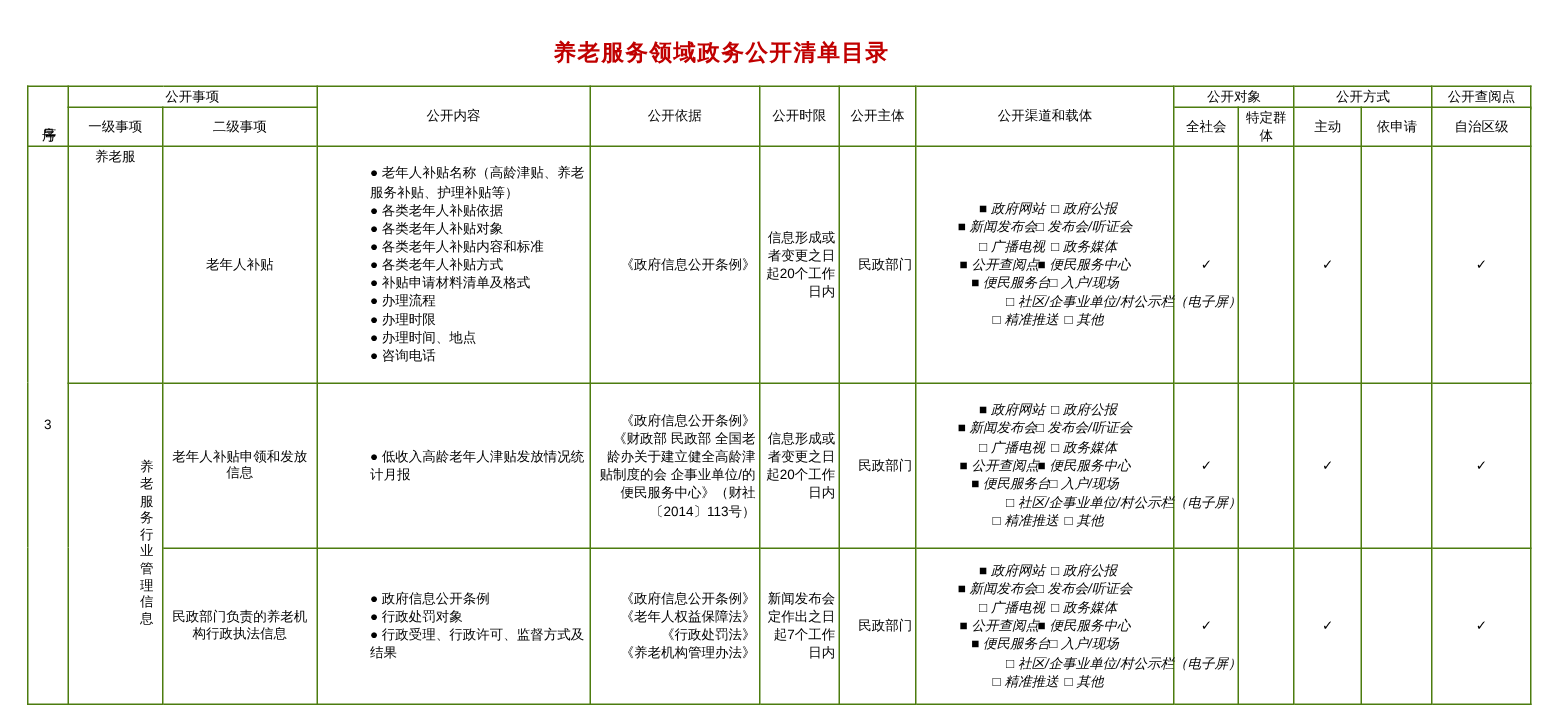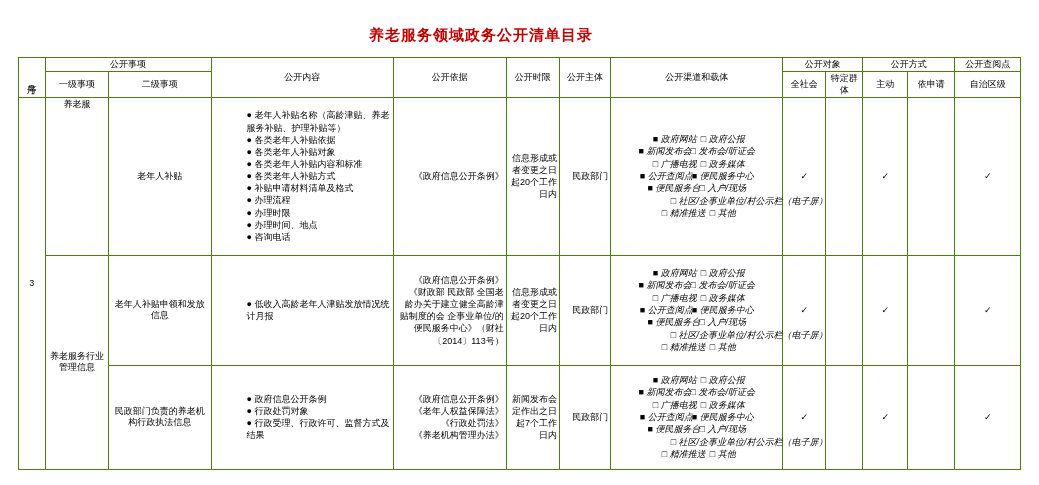--- a/index.html
+++ b/index.html
@@ -187,21 +187,21 @@
           <span class="twocol" id="channels-0"><div class="line"><span class="c1">■ 政府网站</span><span>□ 政府公报</span></div><div class="line"><span class="c1">■ 新闻发布会</span><span>□ 发布会/听证会</span></div><div class="line"><span class="c1">□ 广播电视</span><span>□ 政务媒体</span></div><div class="line"><span class="c1">■ 公开查阅点</span><span>■ 便民服务中心</span></div><div class="line"><span class="c1">■ 便民服务台</span><span>□ 入户/现场</span></div><div class="line"><span class="c1">□ 社区/企事业单位/村公示栏（电子屏）</span><span></span></div><div class="line"><span class="c1">□ 精准推送</span><span>□ 其他</span></div></span>
         </td>
         <td class="check">✓</td>
         <td class="check"></td>
         <td class="check">✓</td>
         <td class="check"></td>
         <td class="check">✓</td>
       </tr>
 
       <tr style="height:110px">
-        <td rowspan="2" style="font-size:9px;">
+        <td rowspan="2" style="font-size:9px;padding-left:44px;">
           <span>养老服务行业管理信息</span>
         </td>
         <td class="cell-center-top">老年人补贴申领和发放信息</td>
         <td colspan="2" class="cell-left">
           <span class="bullets" id="content-1">
               <div class="line">● 低收入高龄老年人津贴发放情况统</div>
               <div class="line">计月报</div>
             </span>
         </td>
         <td class="cell-left basis">

